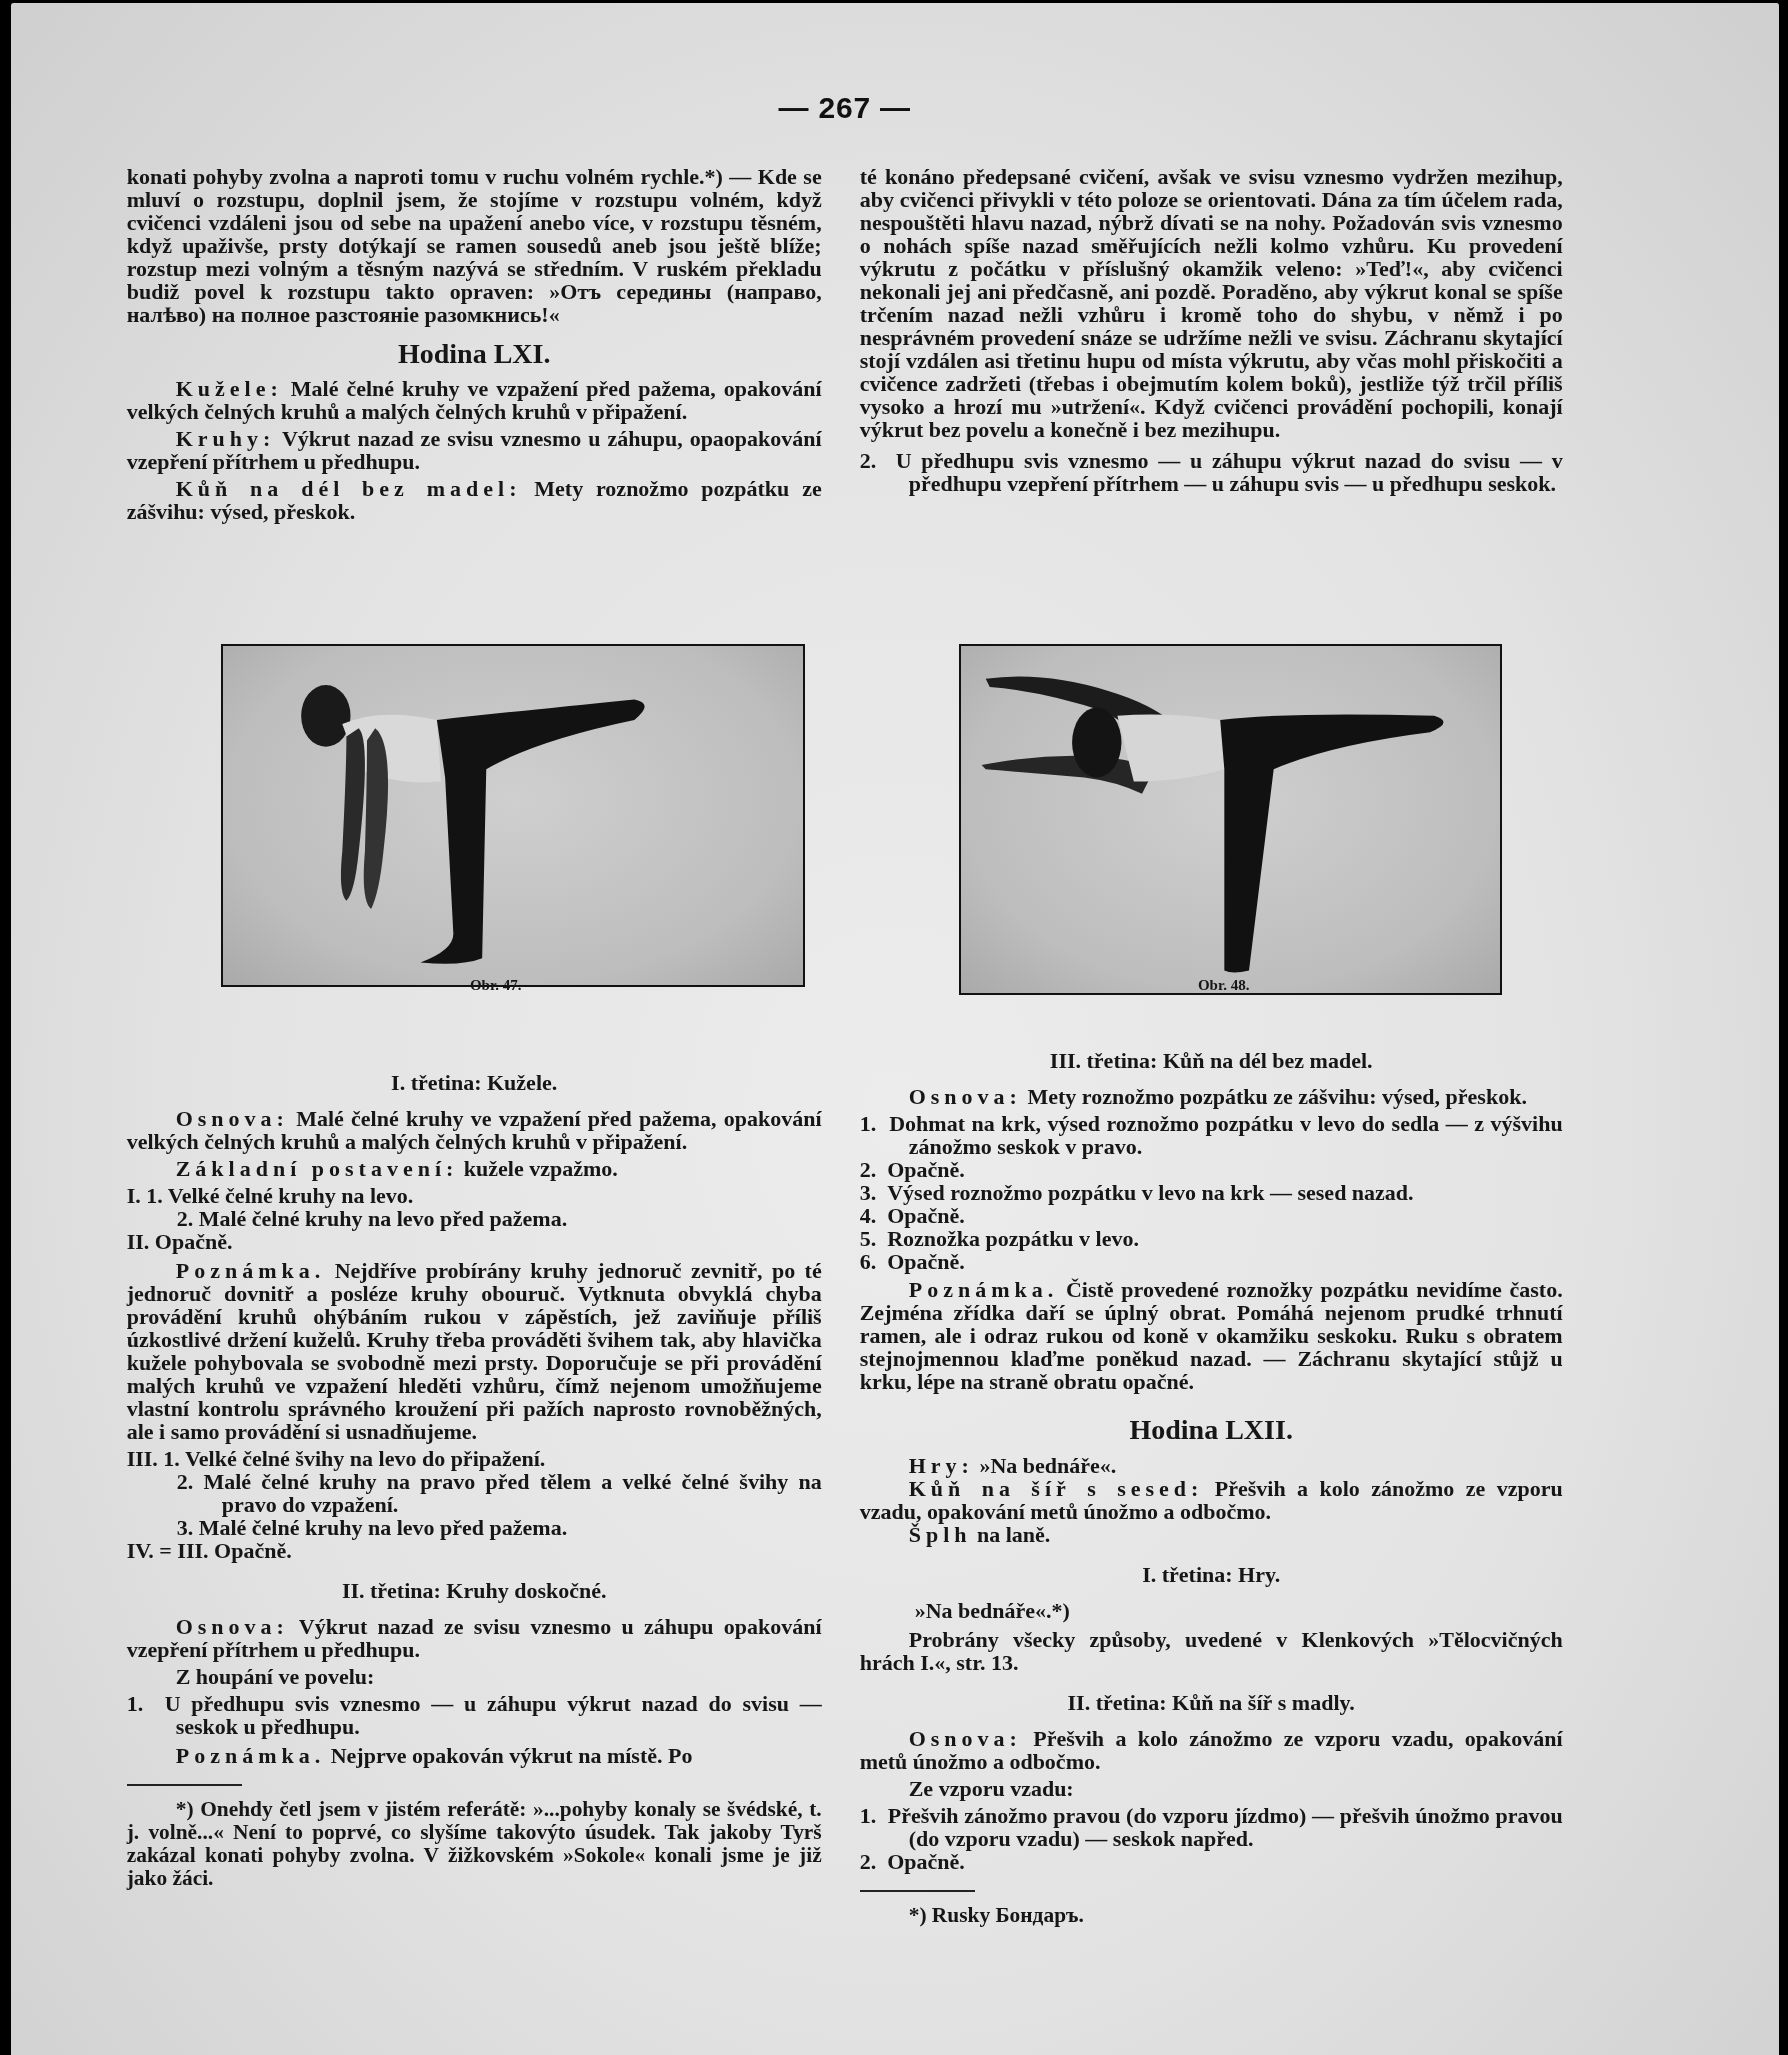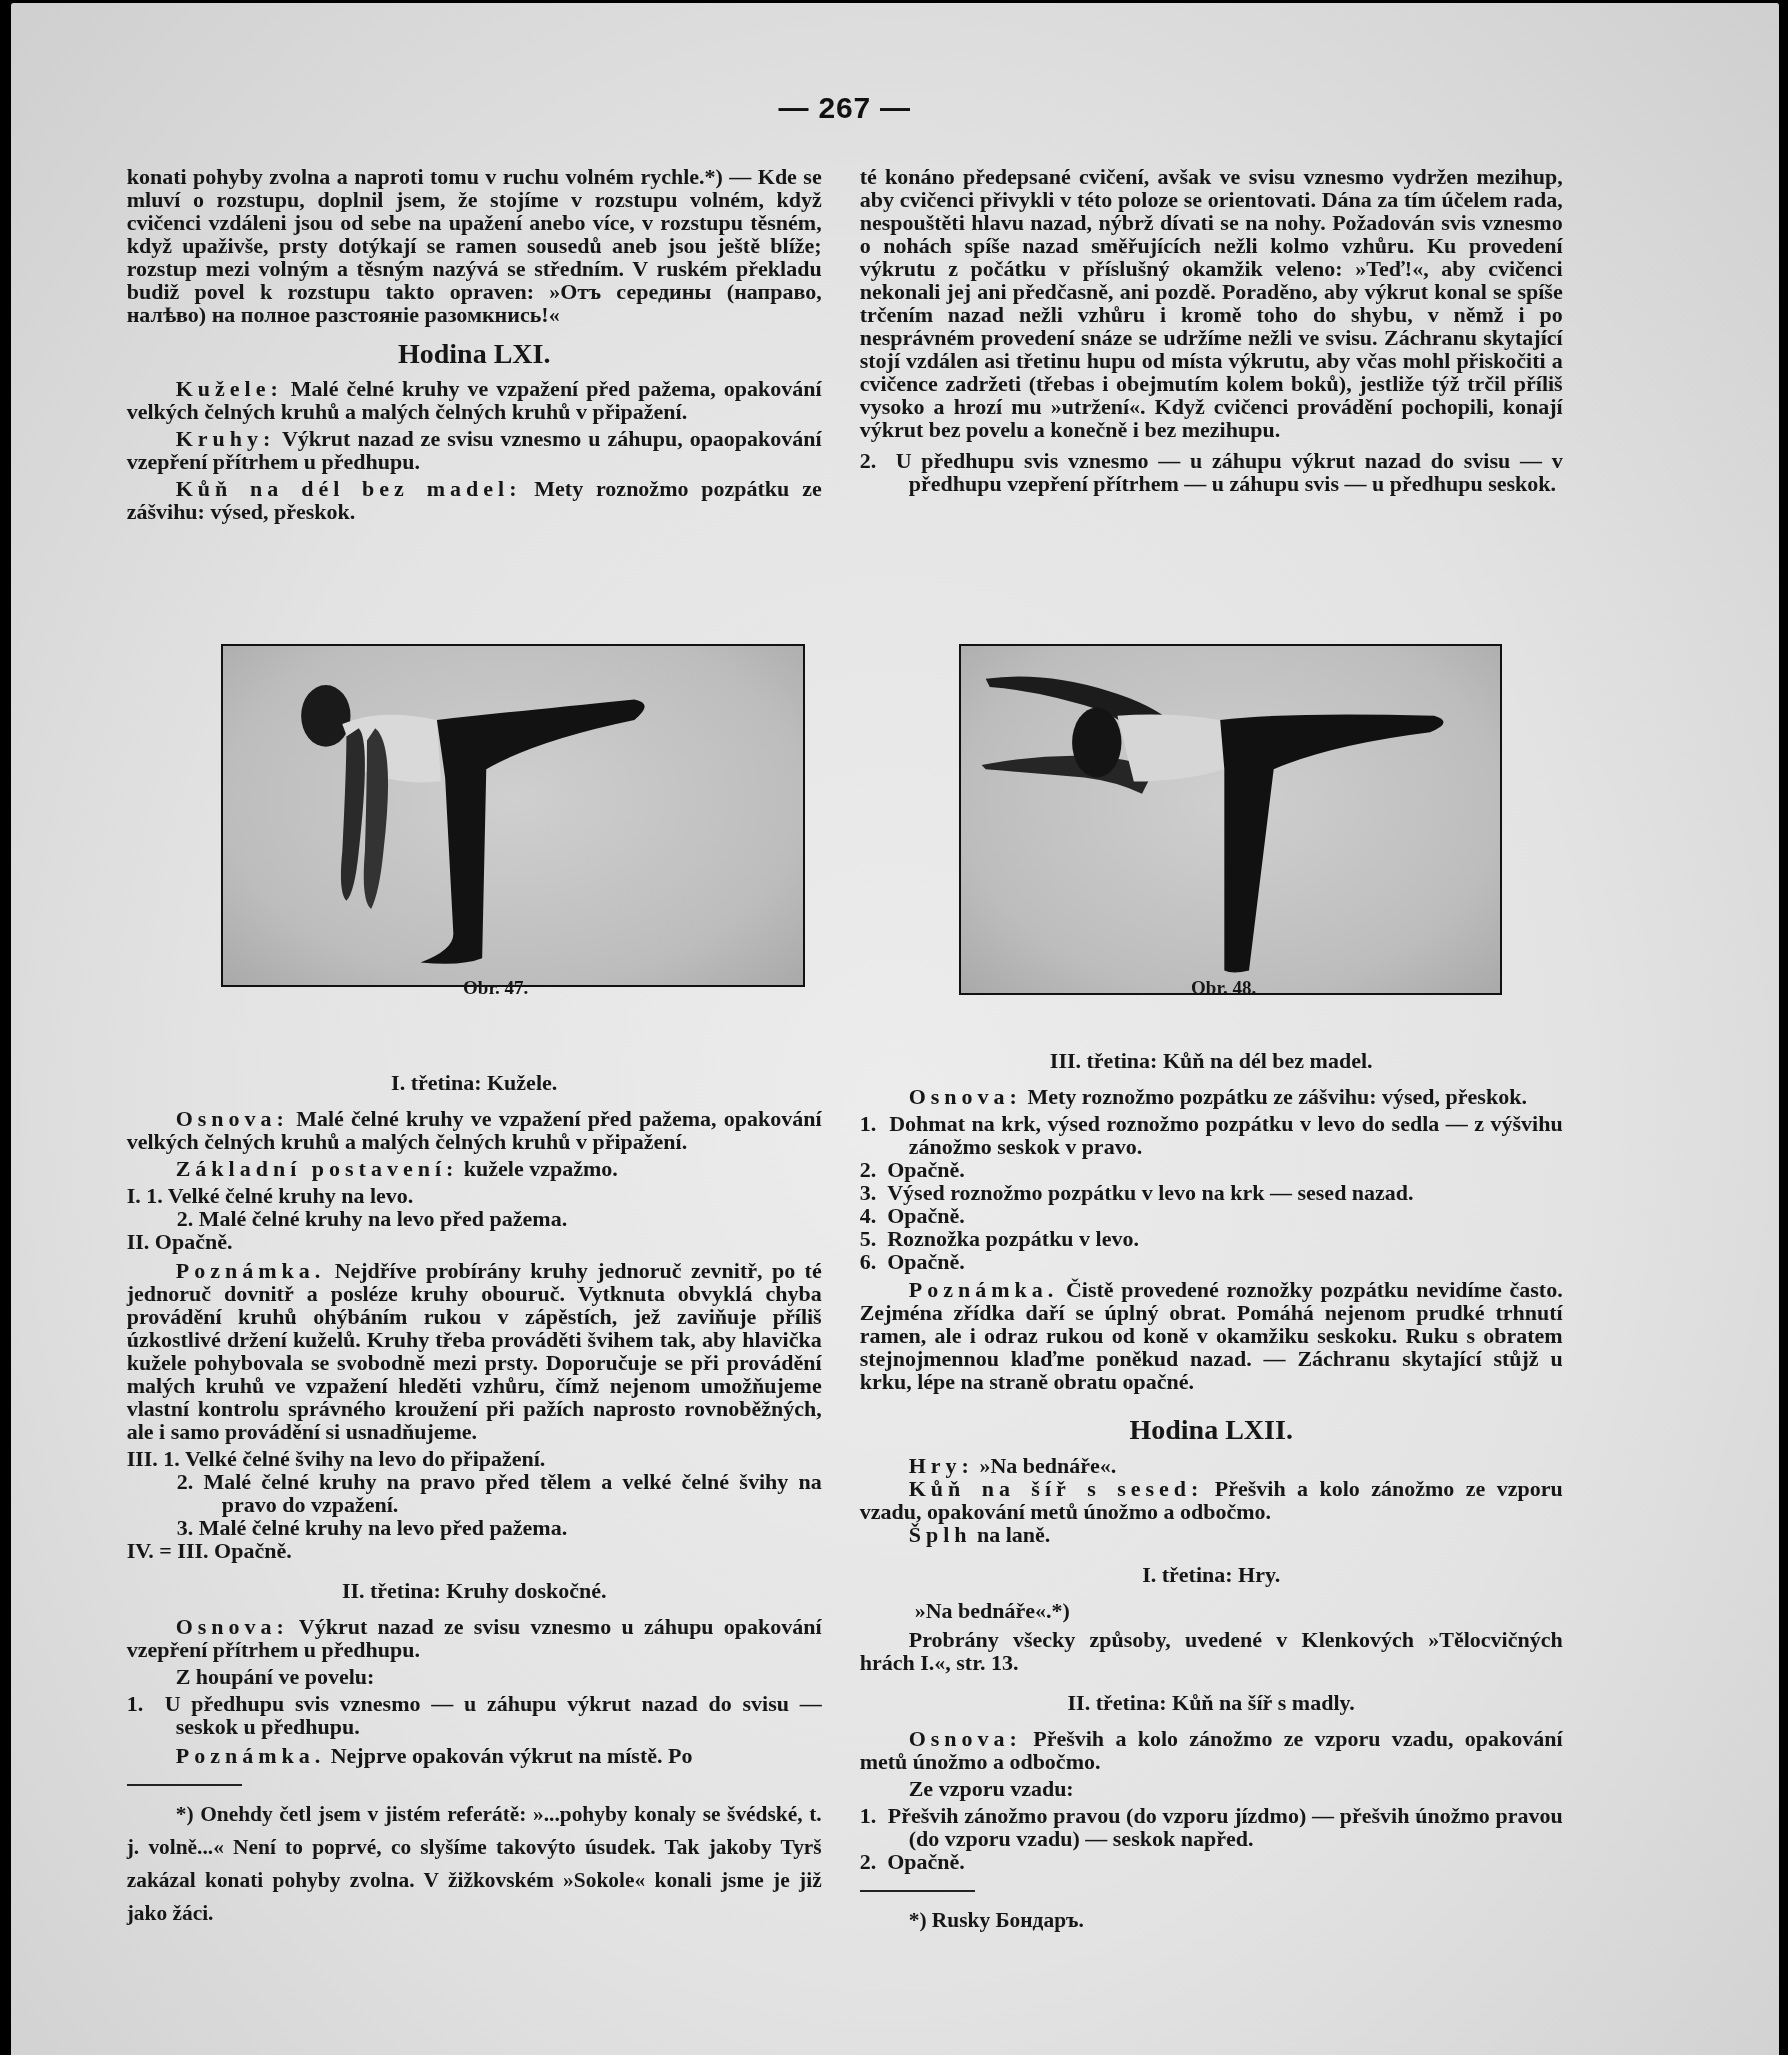--- a/index.html
+++ b/index.html
@@ -26,32 +26,32 @@
   .col-right-bottom { left:849px; width:703px; top:1046px; }
   p { margin:0 0 4.1px 0; }
   .indent { text-indent:49px; }
   .center { text-align:center; margin:17.3px 0 13px 0; }
   .spaced { letter-spacing:5px; }
   .heading { text-align:center; font-size:28px; margin:16.4px 0 12.3px 0; }
   .list-item { padding-left:49px; text-indent:-49px; margin:0; }
   .list-item.sub { padding-left:95px; text-indent:-45px; }
   .roman { padding-left:49px; text-indent:-49px; margin:0; }
   .footnote-rule { width:115px; height:2.1px; background:#222; margin:16.4px 0 12.3px 0; }
-  .footnote { font-size:21.4px; line-height:33px; }
+  .footnote { font-size:21.4px; line-height:23px; }
   .figure {
     position:absolute; border:2.5px solid #111;
     background: radial-gradient(ellipse at 50% 45%, #cfcfcf 0%, #bdbdbd 70%, #a9a9a9 100%);
     overflow:hidden;
   }
   .fig47 { left:210px; top:641px; width:580px; height:339px; }
   .fig48 { left:948px; top:641px; width:539px; height:347px; }
   .figure svg { width:100%; height:100%; display:block; }
   .caption {
     position:absolute; font-family:"Liberation Serif", serif; font-weight:bold;
-    font-size:19px; color:#161616; text-align:center; width:206px;
+    font-size:15px; color:#161616; text-align:center; width:206px;
   }
   .cap47 { left:382px; top:974px; }
   .cap48 { left:1110px; top:974px; }
 </style>
 </head>
 <body>
 
 <div class="page">
 
   <div class="page-number">— 267 —</div>

